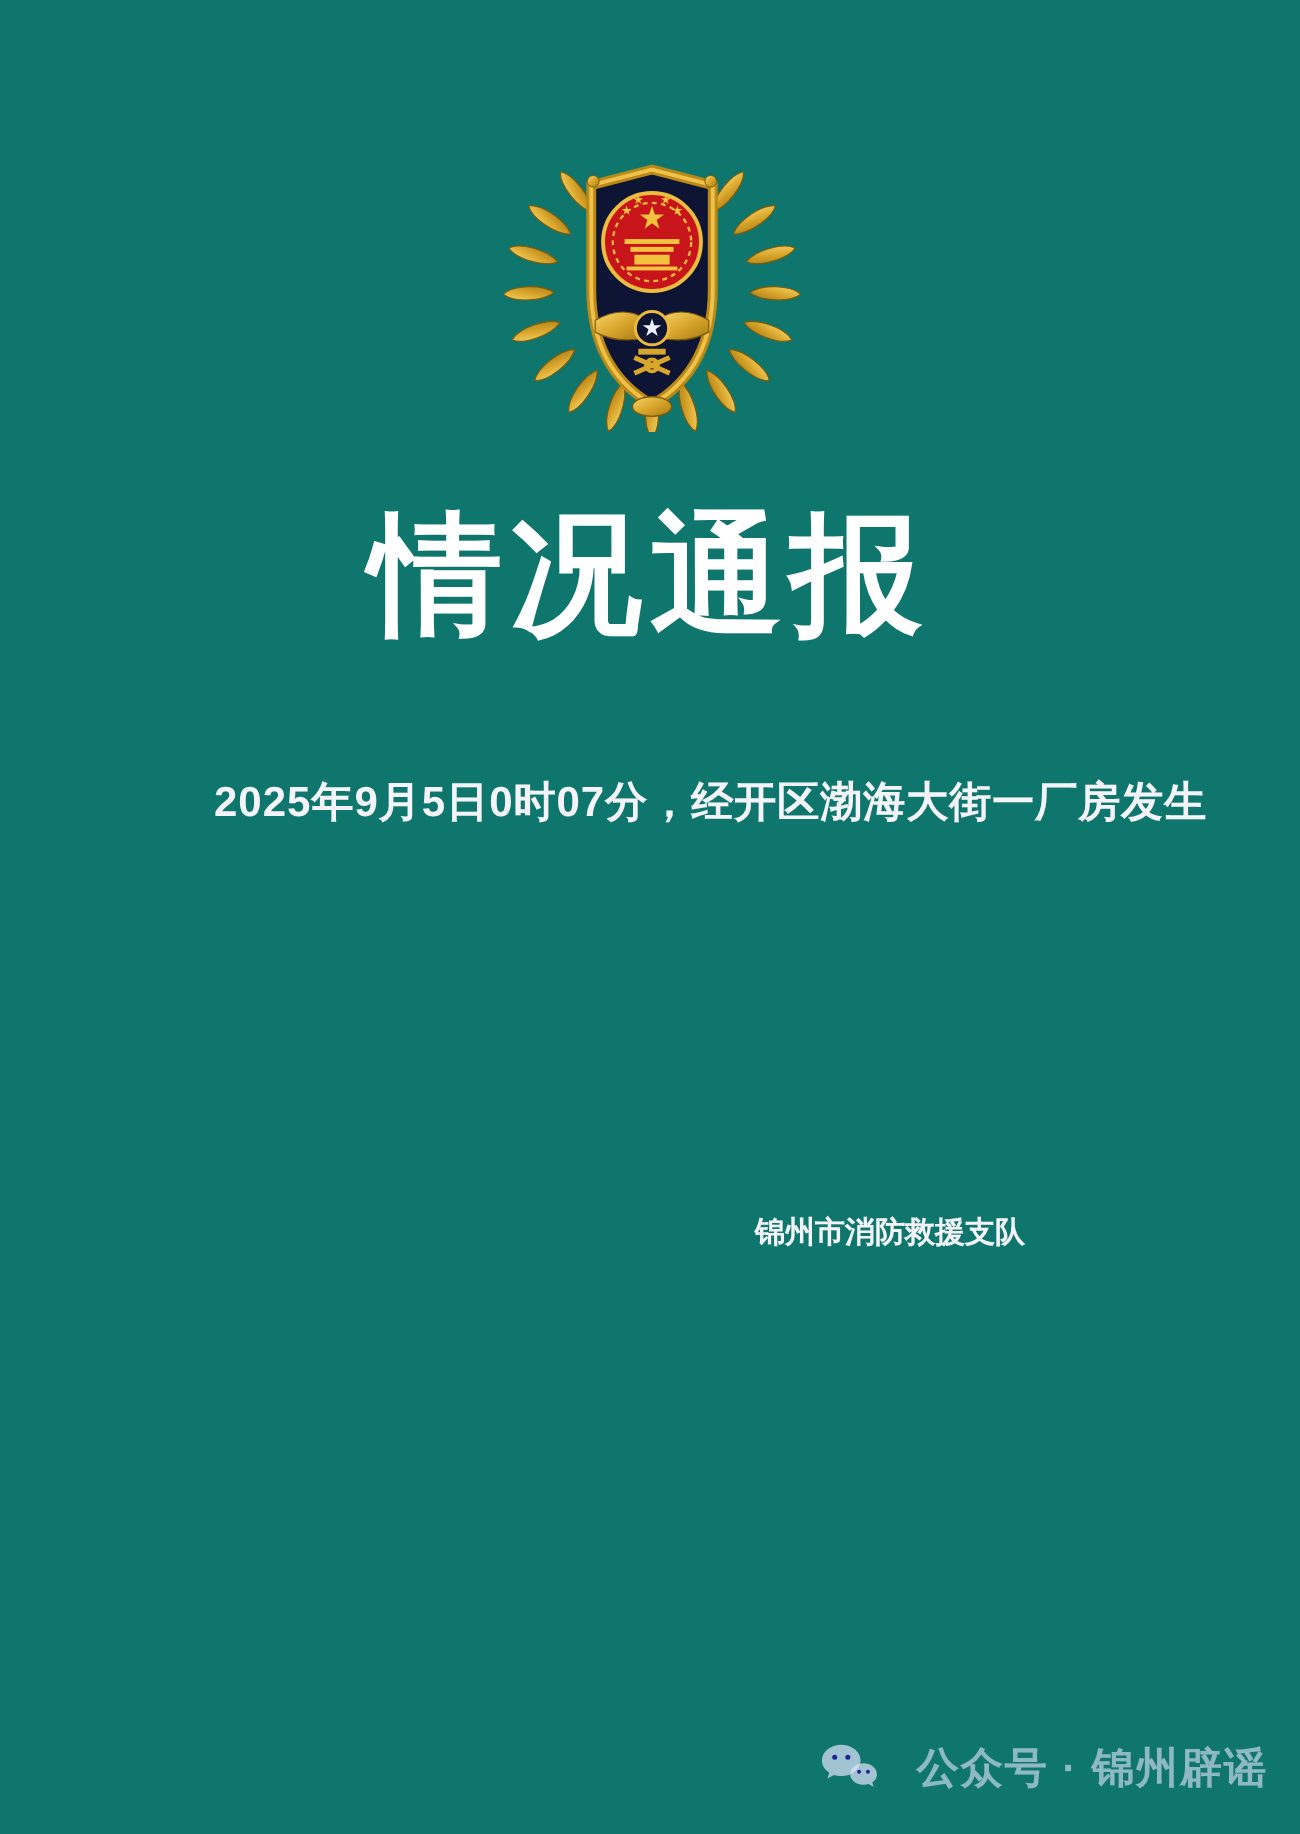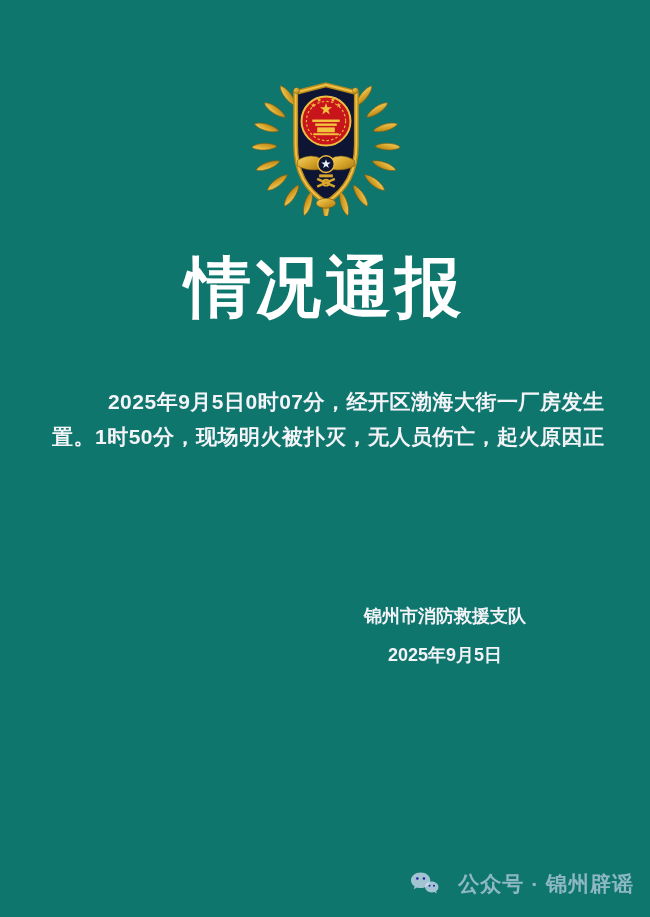--- a/index.html
+++ b/index.html
@@ -43,21 +43,21 @@
     letter-spacing: 0.5px;
   }
   .notice-line { white-space: nowrap; text-align: right; }
   .notice-line.first { padding-left: 55px; }
   .signature-block {
     position: absolute;
     top: 597px;
     left: 341px;
     width: 208px;
     text-align: center;
-    font-size: 18px;
+    font-size: 15px;
     font-weight: 600;
     color: #f4f4f8;
   }
   .signature-block .sig-line { line-height: 39px; white-space: nowrap; }
   .watermark {
     position: absolute;
     right: 16px;
     top: 870px;
     display: flex;
     align-items: center;
@@ -137,26 +137,24 @@
       </g>
 
       <ellipse cx="75" cy="132" rx="10" ry="5" fill="url(#goldG)" stroke="#7a5a0e" stroke-width="0.7"></ellipse>
     </svg>
   </div>
 
   <div class="page-title">情况通报</div>
 
   <div class="notice-body">
     <div class="notice-line first">2025年9月5日0时07分，经开区渤海大街一厂房发生</div>
-    <div class="notice-line">置。1时50分，现场明火被扑灭，无人员伤亡，起火原因正</div>
   </div>
 
   <div class="signature-block">
     <div class="sig-line">锦州市消防救援支队</div>
-    <div class="sig-line">2025年9月5日</div>
   </div>
 
   <div class="watermark">
     <svg viewBox="0 0 30 26" aria-hidden="true">
       <g fill="rgba(219,225,249,0.72)">
         <path d="M11,1 C5.5,1 1,4.6 1,9.1 C1,11.7 2.5,14 4.8,15.4 L3.8,18.4 L7.3,16.6 C8.4,17 9.7,17.2 11,17.2 C16.5,17.2 21,13.6 21,9.1 C21,4.6 16.5,1 11,1 Z"></path>
         <path d="M22.5,10.5 C18.7,10.5 15.6,13 15.6,16.1 C15.6,19.2 18.7,21.7 22.5,21.7 C23.4,21.7 24.3,21.57 25.1,21.3 L27.8,22.7 L27,20.4 C28.8,19.4 29.4,17.9 29.4,16.1 C29.4,13 26.3,10.5 22.5,10.5 Z"></path>
       </g>
       <g fill="#1e2396">
         <circle cx="7.6" cy="7.4" r="1.3"></circle>

